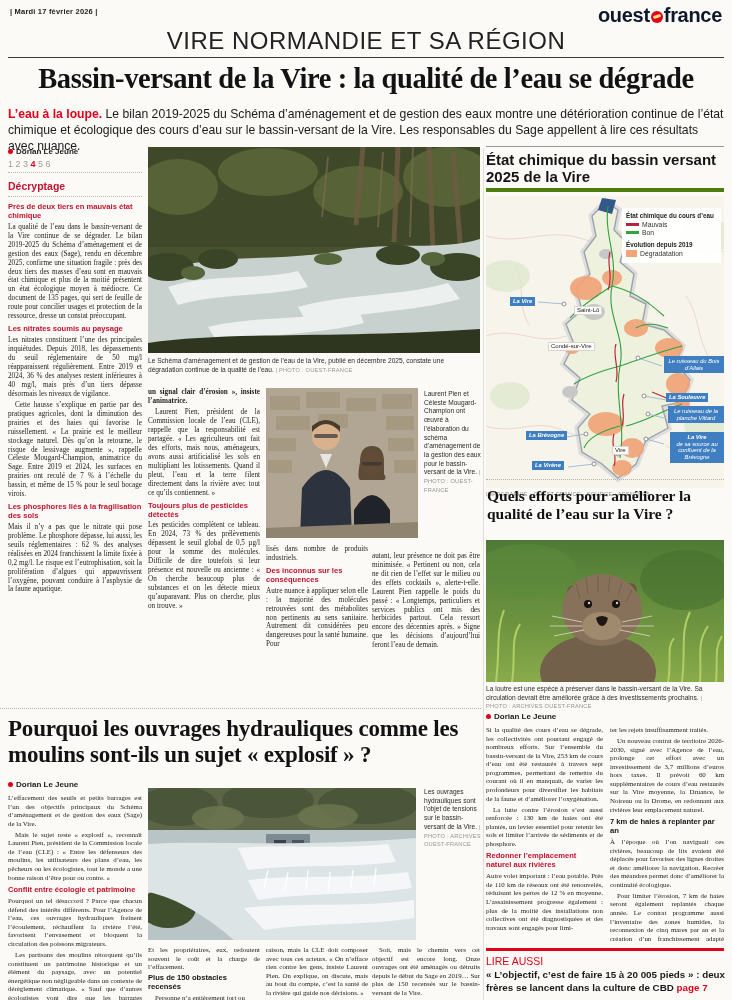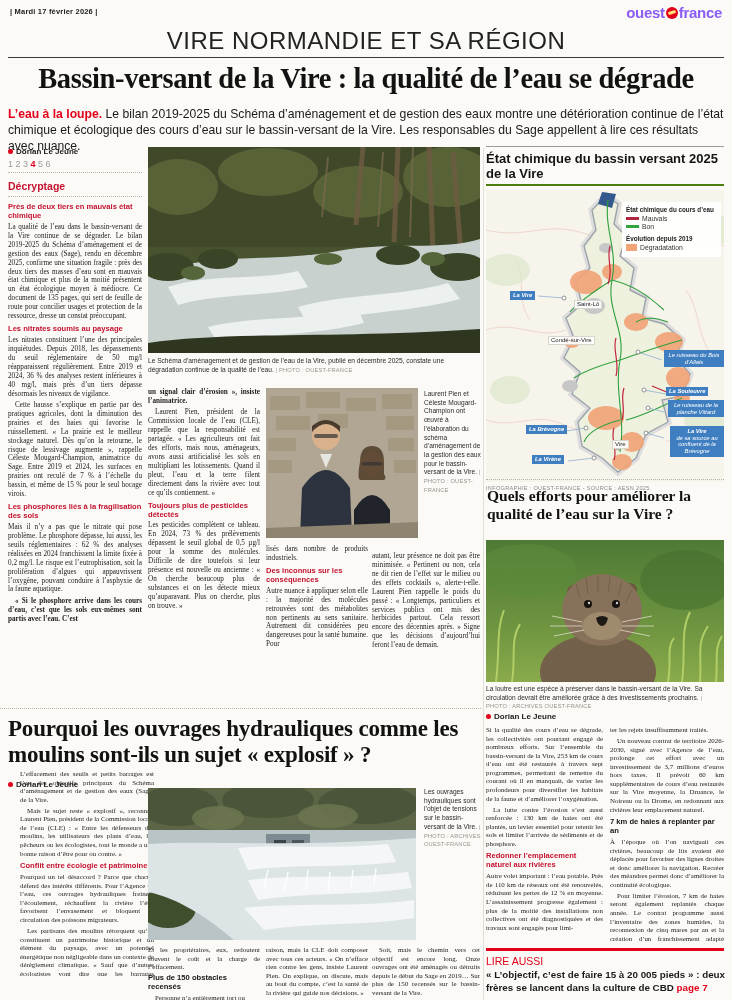--- a/index.html
+++ b/index.html
@@ -5,21 +5,21 @@
   html,body{margin:0;padding:0;}
   body{
     width:732px;height:1000px;position:relative;overflow:hidden;
     background:#fbfaf6;color:#1d1d1d;
     font-family:"Liberation Sans",sans-serif;
     -webkit-font-smoothing:antialiased;
   }
   .abs{position:absolute;}
   
   .date{font-size:7.5px;font-weight:bold;color:#222;letter-spacing:.2px;}
-  .logo{font-size:15px;font-weight:bold;color:#8b5cf6;letter-spacing:-.3px;}
+  .logo{font-size:20px;font-weight:bold;color:#0f172a;letter-spacing:-.3px;}
   .globe{display:inline-block;width:12px;height:12px;border-radius:50%;background:#e2001a;margin:0 1px;position:relative;top:1px;}
   .globe::after{content:"";position:absolute;left:2px;right:2px;top:4px;height:3px;border-radius:2px;background:#ffe27a;transform:rotate(-18deg);}
   .sectitle{font-size:24px;color:#222;text-align:center;letter-spacing:.5px;font-weight:400;}
   .rule{background:#3a3a3a;height:1px;}
   .vline{width:1px;background:#e0ded9;}
   .hdot{border-top:1px dotted #b3b1ac;height:0;}
   
   .h1{font-family:"Liberation Serif",serif;font-weight:bold;font-size:28.5px;line-height:1.04;color:#121212;text-align:center;letter-spacing:-.4px;}
   .h2{font-family:"Liberation Serif",serif;font-weight:bold;font-size:23px;line-height:1.12;color:#121212;letter-spacing:-.2px;}
   .h3{font-family:"Liberation Serif",serif;font-weight:bold;font-size:15.5px;line-height:1.18;color:#121212;}
@@ -37,21 +37,21 @@
   .dot{display:inline-block;width:5px;height:5px;border-radius:50%;background:#e2001a;margin-right:3px;}
   .pager{font-size:9px;color:#9b9b9b;letter-spacing:2.5px;padding-bottom:3px;border-bottom:1px dotted #b9b7b2;margin-bottom:3px;}
   .pager .cur{color:#e2001a;font-weight:bold;}
   .rubric{color:#c41230;font-weight:bold;font-size:10.5px;padding:4px 0;border-bottom:1px dotted #b9b7b2;margin-bottom:6px;}
   .cap{font-size:6.6px;line-height:1.32;color:#2a2a2a;}
   .credit{color:#979490;font-size:5.7px;letter-spacing:.2px;}
   .photo{overflow:hidden;background:#ccc;}
   .photo svg{display:block;}
   
   .mapbox{border-top:1px solid #9a9a9a;}
-  .maptitle{font-size:13px;font-weight:bold;color:#141414;padding:4px 0 3px;border-bottom:2px solid #4d7c0f;}
+  .maptitle{font-size:15px;font-weight:bold;color:#141414;padding:4px 0 3px;border-bottom:4px solid #4d7c0f;}
   .mapcanvas{position:relative;width:238px;height:292px;margin-top:4px;}
   .legend{position:absolute;left:136px;top:12px;width:99px;background:rgba(255,255,255,.95);padding:4px 4px 5px;box-sizing:border-box;}
   .legend .lt{font-size:6.3px;font-weight:bold;color:#222;margin:0 0 2px;}
   .legend .row{display:flex;align-items:center;font-size:6.8px;color:#333;margin:1px 0;}
   .sw-line{display:inline-block;width:13px;height:2.5px;margin-right:3px;}
   .sw-box{display:inline-block;width:11px;height:7px;margin-right:3px;}
   .chip{position:absolute;font-size:5.8px;line-height:1.15;padding:1px 3px;white-space:nowrap;}
   .chip.blue{background:#3f7fc1;color:#fff;font-style:italic;font-weight:bold;}
   .chip.blue.multi{white-space:normal;text-align:center;font-weight:normal;width:46px;padding:2px 2px;}
   .chip.blue.multi b{font-style:italic;}
@@ -80,21 +80,20 @@
   <div class="byline"><span class="dot"></span><span>Dorian Le Jeune</span></div>
   <div class="pager"><span>123</span><span class="cur">4</span><span>56</span></div>
   <div class="rubric">Décryptage</div>
   <h4 class="sh">Près de deux tiers en mauvais état chimique</h4>
   <p class="bp">La qualité de l’eau dans le bassin-versant de la Vire continue de se dégrader. Le bilan 2019-2025 du Schéma d’aménagement et de gestion des eaux (Sage), rendu en décembre 2025, confirme une situation fragile : près des deux tiers des masses d’eau sont en mauvais état chimique et plus de la moitié présentent un état écologique moyen à médiocre. Ce document de 135 pages, qui sert de feuille de route pour concilier usages et protection de la ressource, dresse un constat préoccupant.</p>
   <h4 class="sh">Les nitrates soumis au paysage</h4>
   <p class="bp">Les nitrates constituent l’une des principales inquiétudes. Depuis 2018, les dépassements du seuil réglementaire de 50 mg/l réapparaissent régulièrement. Entre 2019 et 2024, 36 % des analyses restent inférieures à 40 mg/l, mais près d’un tiers dépasse désormais les niveaux de vigilance.</p>
   <p class="bp ind">Cette hausse s’explique en partie par des pratiques agricoles, dont la diminution des prairies et des haies qui favorise le ruissellement. « La prairie est le meilleur stockage naturel. Dès qu’on la retourne, le risque de lessivage augmente », rappelle Céleste Mougard-Champion, animatrice du Sage. Entre 2019 et 2024, les surfaces en prairies ont reculé de 7 % à l’échelle du bassin, et même de 15 % pour le seul bocage virois.</p>
   <h4 class="sh">Les phosphores liés à la fragilisation des sols</h4>
   <p class="bp">Mais il n’y a pas que le nitrate qui pose problème. Le phosphore dépasse, lui aussi, les seuils réglementaires : 62 % des analyses réalisées en 2024 franchissent la limite fixée à 0,2 mg/l. Le risque est l’eutrophisation, soit la prolifération d’algues qui appauvrissent l’oxygène, pouvant conduire à l’asphyxie de la faune aquatique.</p>
-  <p class="bp ind ital">« Si le phosphore arrive dans les cours d’eau, c’est que les sols eux-mêmes sont partis avec l’eau. C’est</p>
 </div>
 
 <div class="abs photo" style="left:148px;top:147px;width:332px;height:206px;">
   <svg width="332" height="206" viewBox="0 0 332 206">
     <rect width="332" height="206" fill="#49522f"></rect>
     <rect width="332" height="100" fill="#3f4829"></rect>
     <g fill="#5a6638" opacity=".9">
       <ellipse cx="30" cy="40" rx="40" ry="28"></ellipse>
         <ellipse cx="120" cy="25" rx="50" ry="24"></ellipse>
       <ellipse cx="210" cy="45" rx="45" ry="26"></ellipse>
@@ -368,21 +367,21 @@
 </div>
 
 <div class="abs redbar" style="left:486px;top:948px;width:238px;"></div>
 <div class="abs lirelabel" style="left:486px;top:955px;">LIRE AUSSI</div>
 <div class="abs liretext" style="left:486px;top:969px;width:240px;"><span>« L’objectif, c’est de faire 15 à 20 005 pieds » : deux frères se lancent dans la culture de CBD</span> <span class="pageref">page 7</span></div>
 
 <div class="abs hdot" style="left:0px;top:708px;width:481px;"></div>
 <div class="abs h2" style="left:8px;top:716px;width:472px;">Pourquoi les ouvrages hydrauliques comme les moulins sont-ils un sujet « explosif » ?</div>
 <div class="abs byline" style="left:8px;top:780px;"><span class="dot"></span><span>Dorian Le Jeune</span></div>
 
-<div class="abs col small" style="left:8px;top:770px;width:134px;height:206px;margin-left:12px;">
+<div class="abs col small" style="left:8px;top:794px;width:134px;height:206px;">
   <p class="bp">L’effacement des seuils et petits barrages est l’un des objectifs principaux du Schéma d’aménagement et de gestion des eaux (Sage) de la Vire.</p>
   <p class="bp ind">Mais le sujet reste « explosif », reconnaît Laurent Pien, président de la Commission locale de l’eau (CLE) : « Entre les défenseurs des moulins, les utilisateurs des plans d’eau, les pêcheurs ou les écologistes, tout le monde a une bonne raison d’être pour ou contre. »</p>
   <h4 class="sh">Conflit entre écologie et patrimoine</h4>
   <p class="bp">Pourquoi un tel désaccord ? Parce que chacun défend des intérêts différents. Pour l’Agence de l’eau, ces ouvrages hydrauliques freinent l’écoulement, réchauffent la rivière l’été, favorisent l’envasement et bloquent la circulation des poissons migrateurs.</p>
   <p class="bp ind">Les partisans des moulins rétorquent qu’ils constituent un patrimoine historique et un élément du paysage, avec un potentiel énergétique non négligeable dans un contexte de dérèglement climatique. « Sauf que d’autres écologistes vont dire que les barrages provoquent des ruptures, donc ils n’en veulent pas », observe encore Laurent Pien.</p>
 </div>
 
 <div class="abs photo" style="left:148px;top:788px;width:268px;height:152px;">
   <svg width="268" height="152" viewBox="0 0 268 152">
     <rect width="268" height="152" fill="#b9c4c6"></rect>

